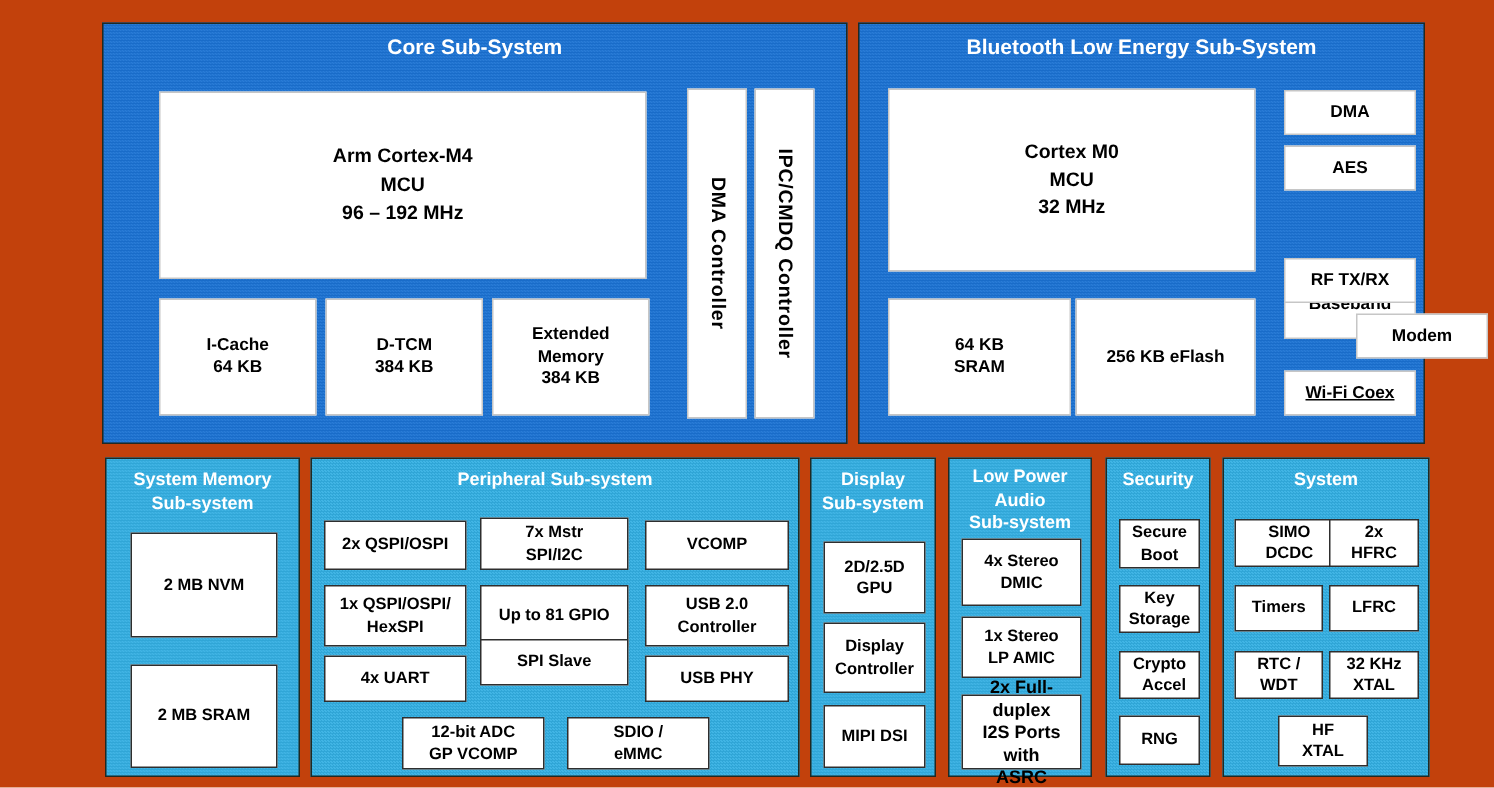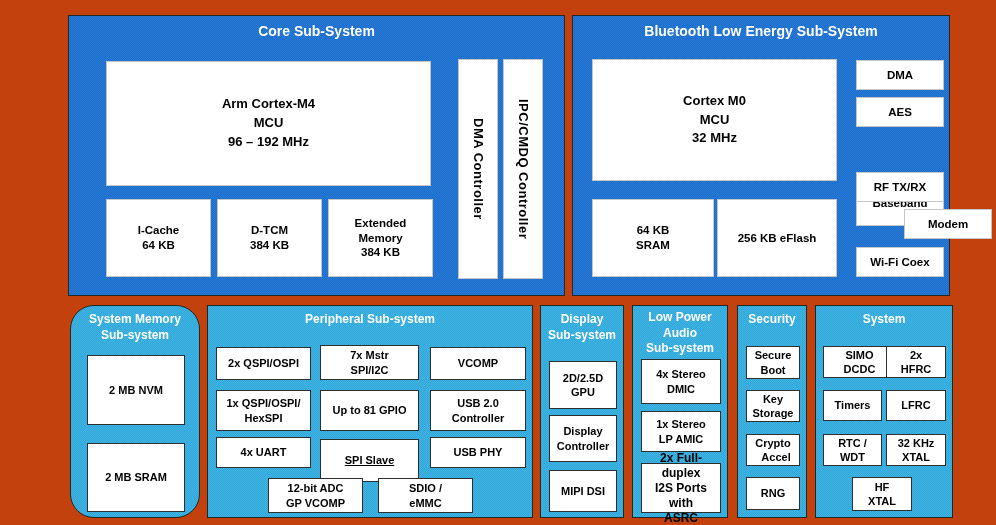--- a/index.html
+++ b/index.html
@@ -88,43 +88,43 @@
 MCU
 32 MHz</div>
     <div class="wbox t" style="left:19px; top:183px; width:122px; height:78px;">64 KB
 SRAM</div>
     <div class="wbox t" style="left:144px; top:183px; width:120px; height:78px;">256 KB eFlash</div>
     <div class="wbox t" style="left:283px; top:44px; width:88px; height:30px;">DMA</div>
     <div class="wbox t" style="left:283px; top:81px; width:88px; height:30px;">AES</div>
     <div class="wbox t" style="left:283px; top:119px; width:88px; height:46px;margin-top:45px;">Baseband</div>
     <div class="wbox t" style="left:283px; top:156px; width:88px; height:30px;">RF TX/RX</div>
     <div class="wbox t" style="left:283px; top:193px; width:88px; height:30px;margin-left:48px;">Modem</div>
-    <div class="wbox t" style="left:283px; top:231px; width:88px; height:30px;">Wi-Fi Coex</div>
+    <div class="wbox t" style="left:283px; top:231px; width:88px; height:30px;text-decoration:underline;">Wi-Fi Coex</div>
   </div>
 
-  <div class="panel light" style="left:70px; top:305px; width:130px; height:213px;border-radius:24px;">
+  <div class="panel light" style="left:70px; top:305px; width:130px; height:213px;">
     <div class="ptitle bot">System Memory
 Sub-system</div>
     <div class="wbox b" style="left:16px; top:49px; width:98px; height:70px;">2 MB NVM</div>
     <div class="wbox b" style="left:16px; top:137px; width:98px; height:69px;">2 MB SRAM</div>
   </div>
 
   <div class="panel light" style="left:207px; top:305px; width:326px; height:213px;">
     <div class="ptitle bot">Peripheral Sub-system</div>
     <div class="wbox b" style="left:8px; top:41px; width:95px; height:33px;">2x QSPI/OSPI</div>
     <div class="wbox b" style="left:112px; top:39px; width:99px; height:35px;">7x Mstr
 SPI/I2C</div>
     <div class="wbox b" style="left:222px; top:41px; width:96px; height:33px;">VCOMP</div>
     <div class="wbox b" style="left:8px; top:84px; width:95px; height:41px;">1x QSPI/OSPI/
 HexSPI</div>
     <div class="wbox b" style="left:112px; top:84px; width:99px; height:41px;">Up to 81 GPIO</div>
     <div class="wbox b" style="left:222px; top:84px; width:96px; height:41px;">USB 2.0
 Controller</div>
     <div class="wbox b" style="left:8px; top:131px; width:95px; height:31px;">4x UART</div>
-    <div class="wbox b" style="left:112px; top:133px; width:99px; height:43px;text-decoration:underline;">SPI Slave</div>
+    <div class="wbox b" style="left:112px; top:120px; width:99px; height:31px;">SPI Slave</div>
     <div class="wbox b" style="left:222px; top:131px; width:96px; height:31px;">USB PHY</div>
     <div class="wbox b" style="left:60px; top:172px; width:95px; height:35px;">12-bit ADC
 GP VCOMP</div>
     <div class="wbox b" style="left:170px; top:172px; width:95px; height:35px;">SDIO /
 eMMC</div>
   </div>
 
   <div class="panel light" style="left:540px; top:305px; width:84px; height:213px;">
     <div class="ptitle bot">Display
 Sub-system</div>

